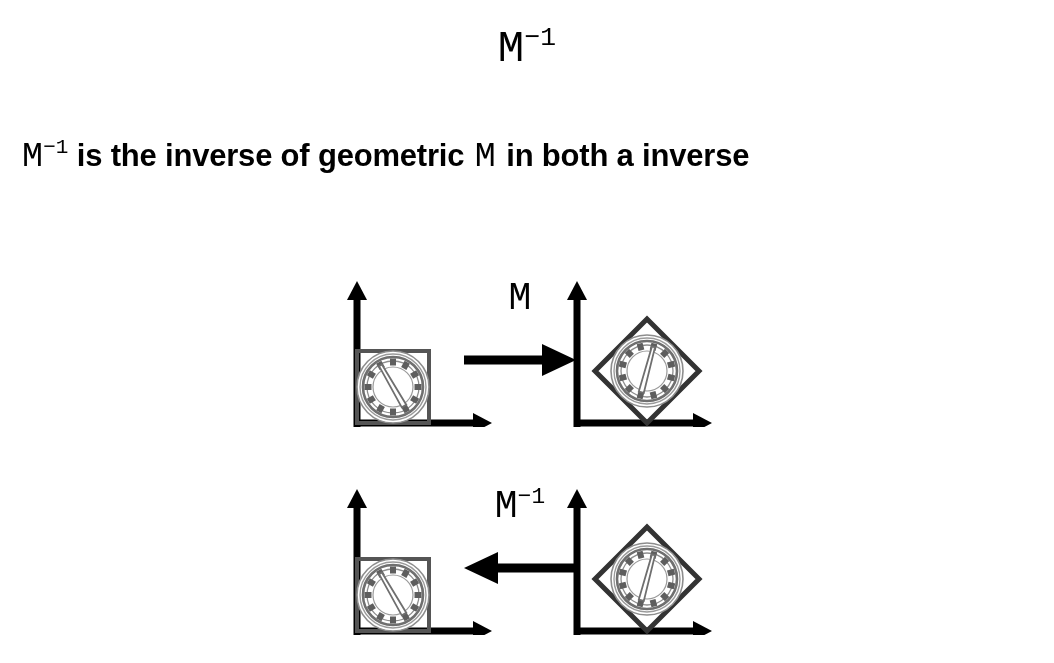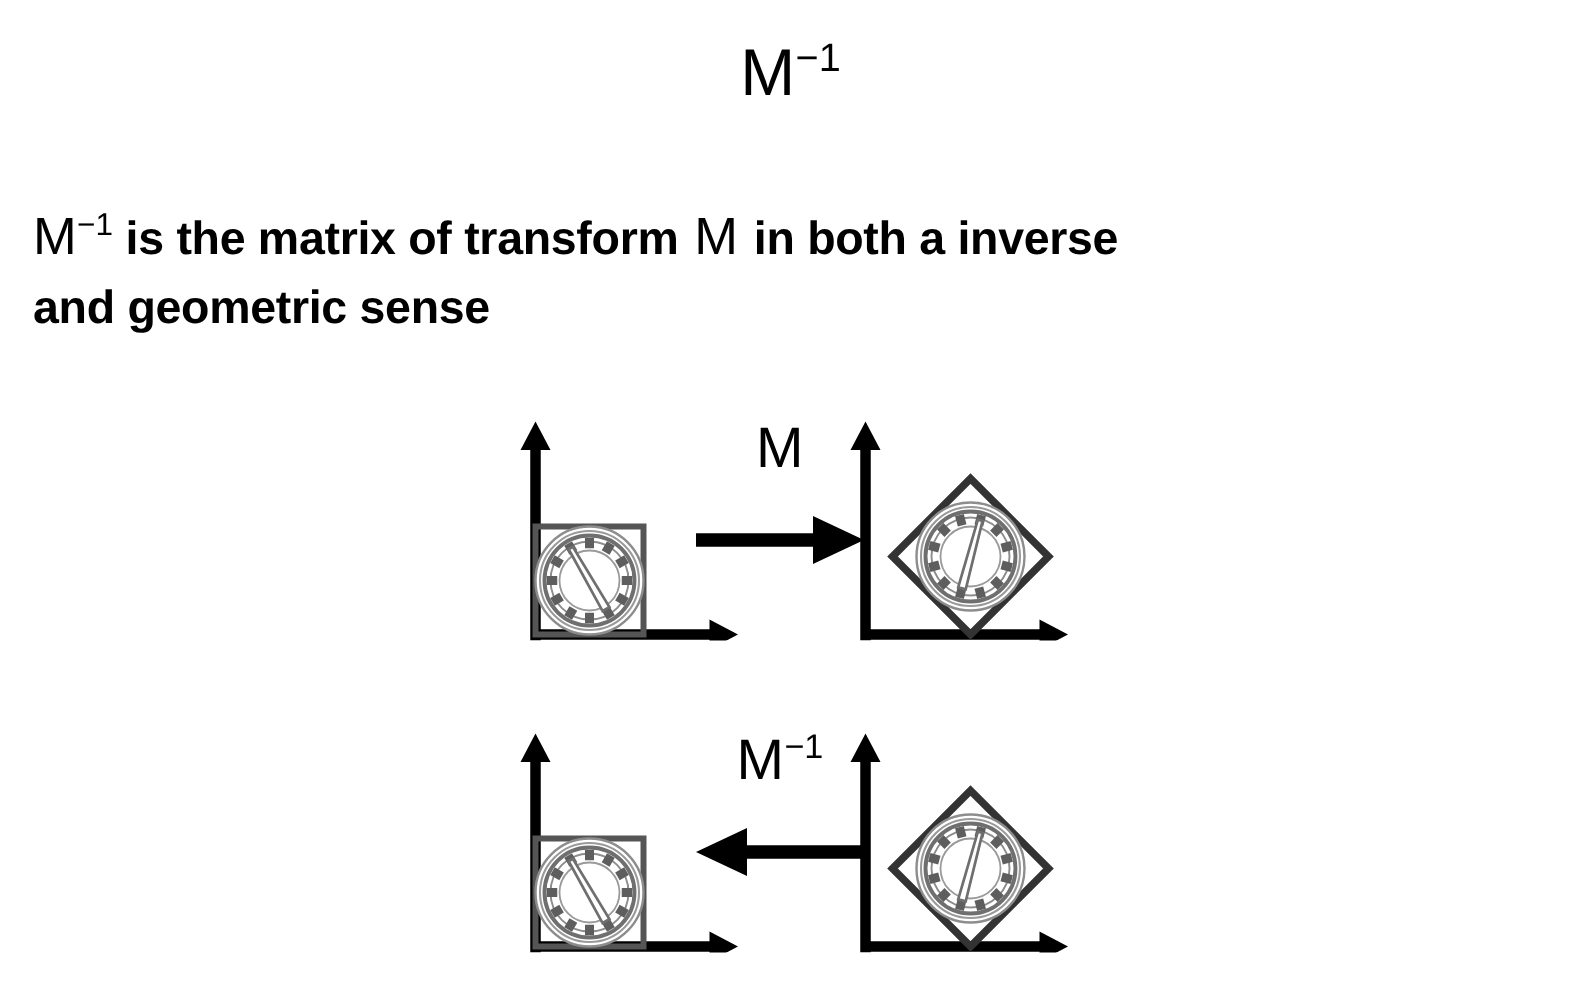--- a/index.html
+++ b/index.html
@@ -12,21 +12,21 @@
     width: 1054px;
     height: 663px;
     position: relative;
     overflow: hidden;
     font-family: "Liberation Sans", sans-serif;
     color: #000000;
   }
 
   
   .math {
-    font-family: Liberation Sans, sans-serif;
+    font-family: Liberation Mono, monospace;
     font-weight: 400;
     letter-spacing: 0.2px;
   }
   .math .sup {
     font-size: 0.60em;
     vertical-align: super;
     line-height: 0;
     letter-spacing: 0;
   }
 
@@ -103,21 +103,21 @@
     height: 40px;
   }
 
   svg { display: block; }
 </style>
 </head>
 <body>
 
 <div id="slide-title" class="math"><span>M</span><span class="sup">−1</span></div>
 
-<div id="body-text"><span class="math"><span>M</span><span class="sup">−1</span></span><span> is the matrix of transform </span><span class="math inline-m">M</span><span> in both a inverse</span><br><span>and geometric sense</span></div>
+<div id="body-text"><span class="math"><span>M</span><span class="sup">−1</span></span><span> is the inverse of geometric </span><span class="math inline-m">M</span><span> in both a inverse</span><br></div>
 
 <div id="figure">
 
   <div class="diagram-row" id="row-forward">
 
     <div class="panel panel-left">
       <svg width="165" height="165" viewBox="0 0 165 165">
 
         <g>
           <line x1="16" y1="161" x2="137" y2="161" stroke="#000" stroke-width="7"></line>

